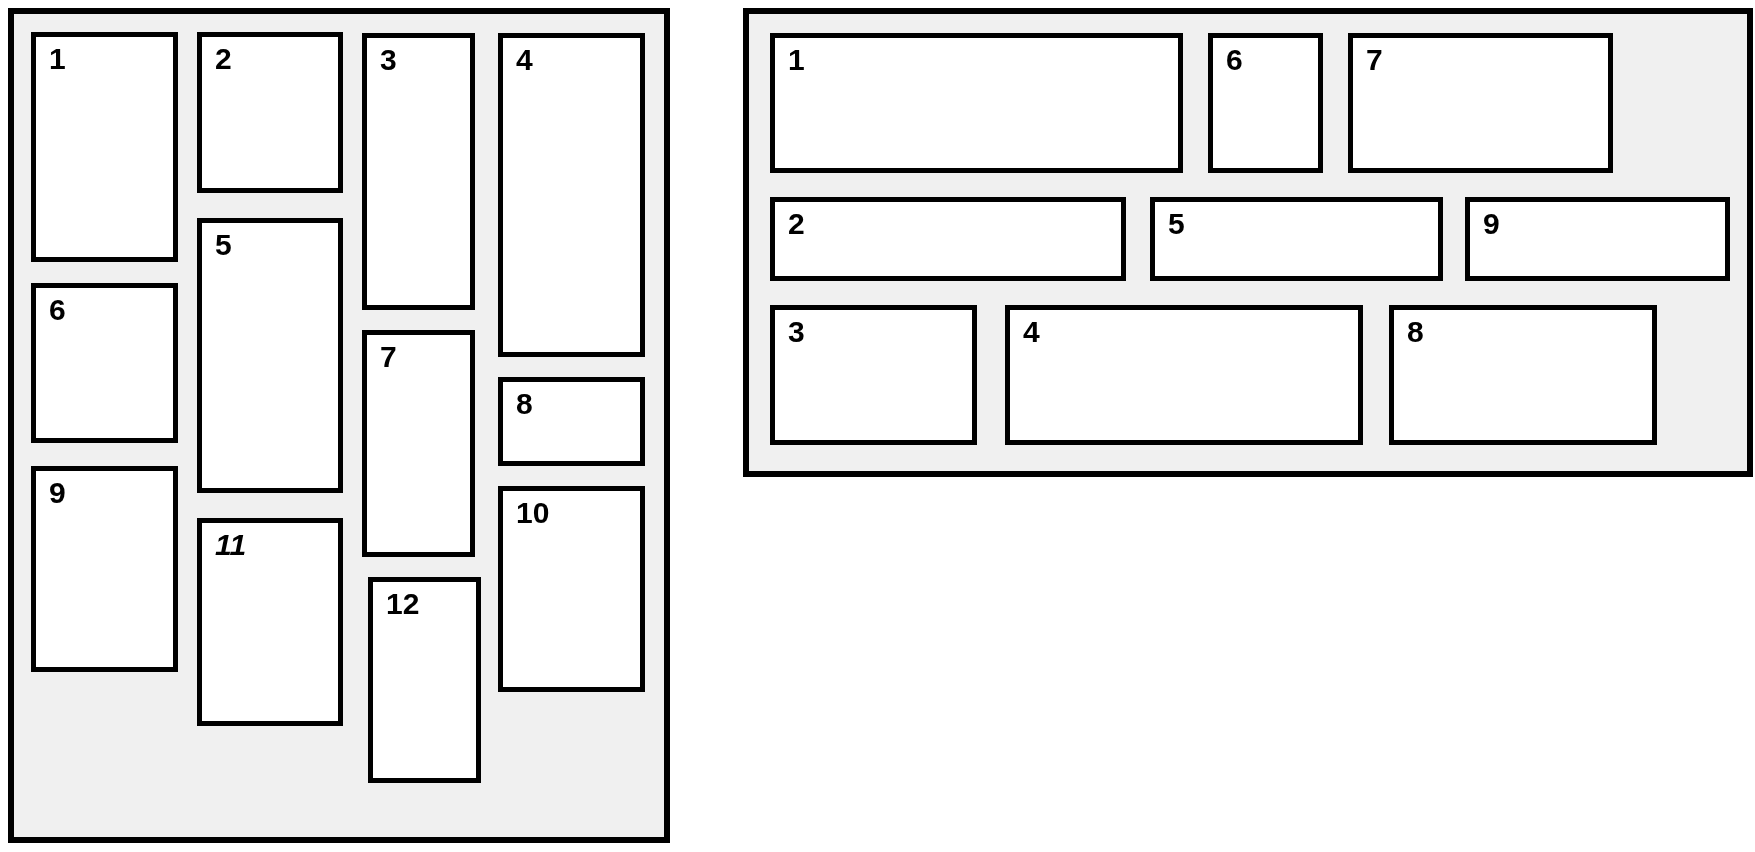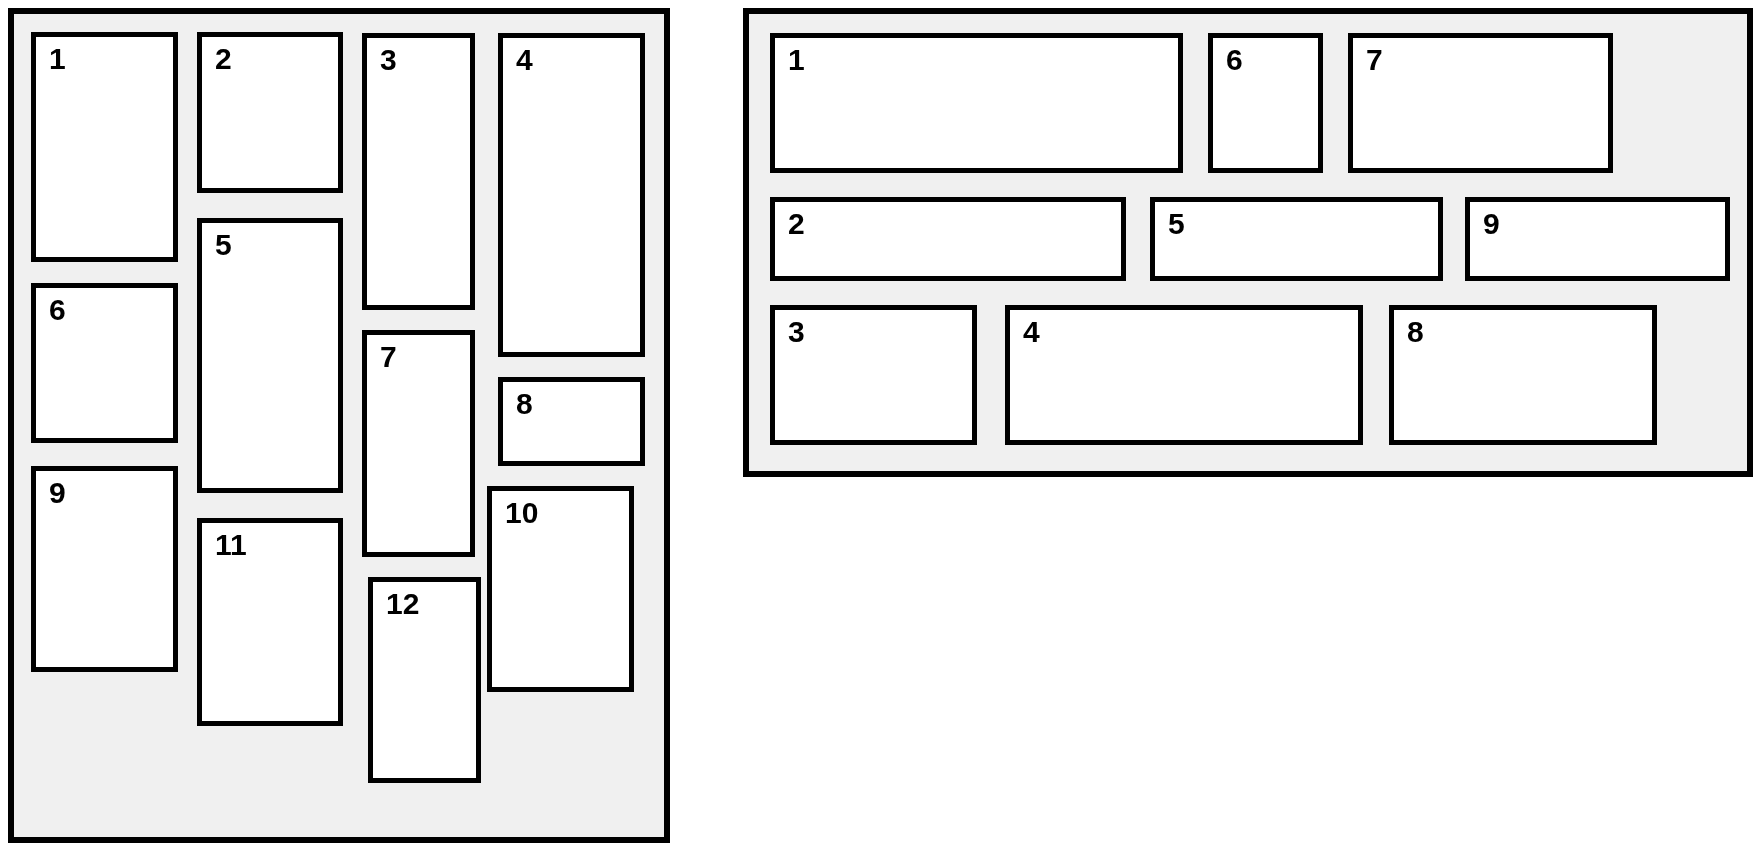--- a/index.html
+++ b/index.html
@@ -36,22 +36,22 @@
   
   .L1  { left: 17px;  top: 18px;  width: 147px; height: 230px; }
   .L2  { left: 183px; top: 18px;  width: 146px; height: 161px; }
   .L3  { left: 348px; top: 19px;  width: 113px; height: 277px; }
   .L4  { left: 484px; top: 19px;  width: 147px; height: 324px; }
   .L5  { left: 183px; top: 204px; width: 146px; height: 275px; }
   .L6  { left: 17px;  top: 269px; width: 147px; height: 160px; }
   .L7  { left: 348px; top: 316px; width: 113px; height: 227px; }
   .L8  { left: 484px; top: 363px; width: 147px; height: 89px;  }
   .L9  { left: 17px;  top: 452px; width: 147px; height: 206px; }
-  .L10 { left: 473px; top: 472px; width: 147px; height: 206px; }
-  .L11 { left: 183px; top: 504px; width: 146px; height: 208px; }
+  .L10 { left: 484px; top: 472px; width: 147px; height: 206px; }
+  .L11 { left: 183px; top: 504px; width: 146px; height: 208px; font-style: italic; }
   .L12 { left: 348px; top: 563px; width: 113px; height: 206px; margin-left: 6px; }
   
   .R1  { left: 21px;  top: 19px;  width: 413px; height: 140px; }
   .R6  { left: 459px; top: 19px;  width: 115px; height: 140px; }
   .R7  { left: 599px; top: 19px;  width: 265px; height: 140px; }
   .R2  { left: 21px;  top: 183px; width: 356px; height: 84px;  }
   .R5  { left: 401px; top: 183px; width: 293px; height: 84px;  }
   .R9  { left: 716px; top: 183px; width: 265px; height: 84px;  }
   .R3  { left: 21px;  top: 291px; width: 207px; height: 140px; }
   .R4  { left: 256px; top: 291px; width: 358px; height: 140px; }

